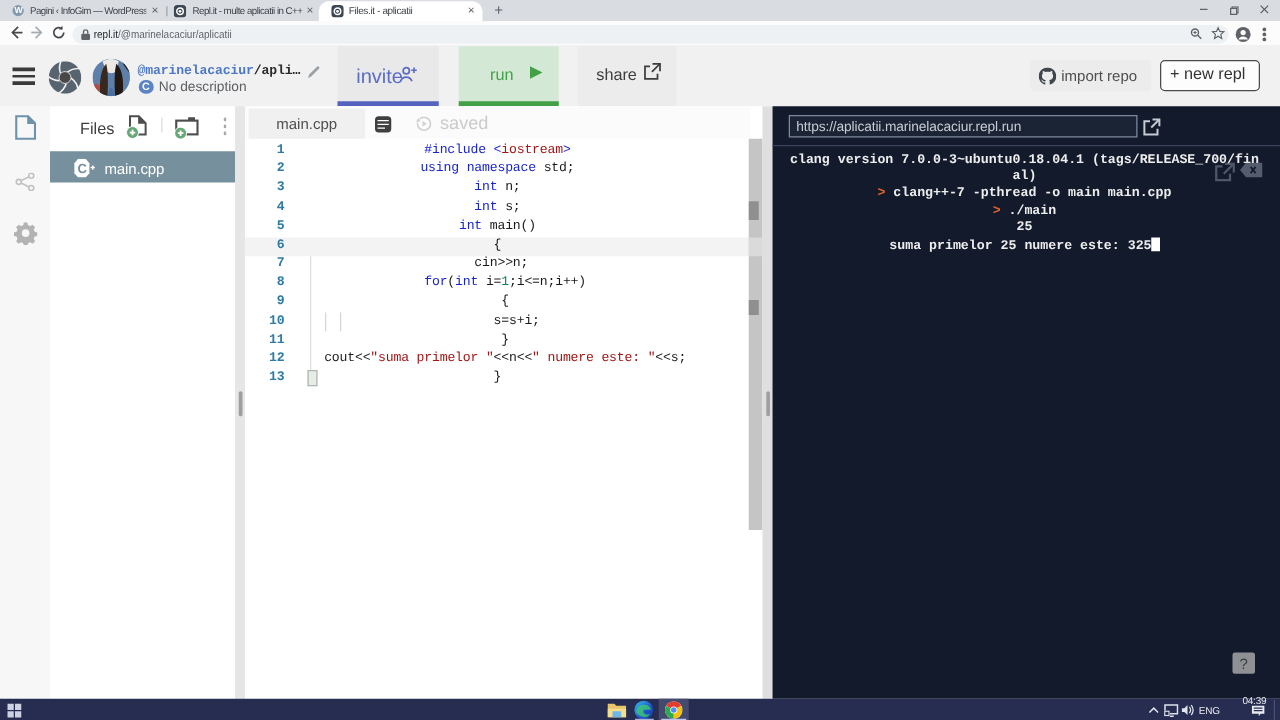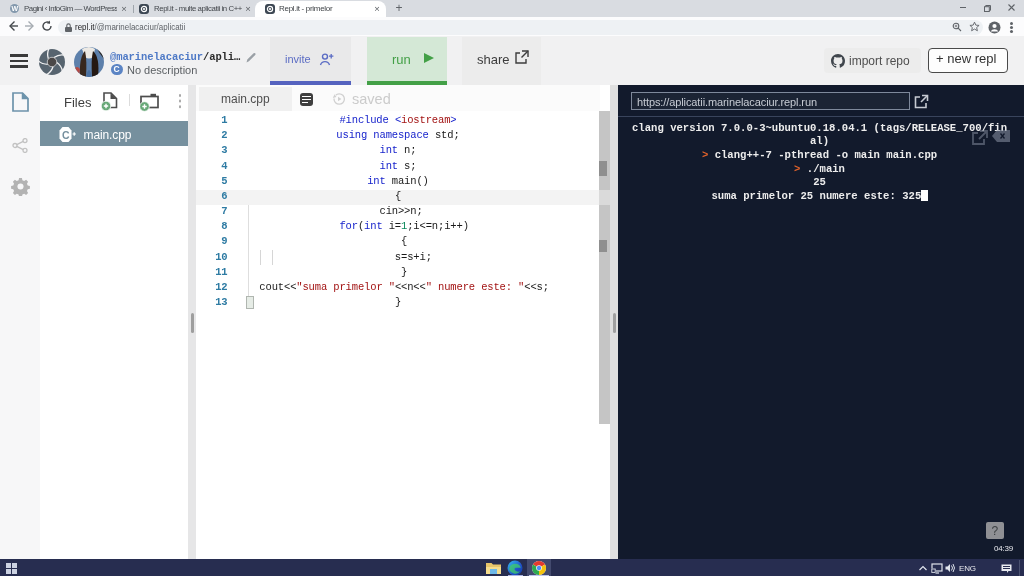--- a/index.html
+++ b/index.html
@@ -25,21 +25,21 @@
   </svg>
 <div class="abs" style="left:154px;top:4px;width:88px;height:10px;overflow:hidden;font-size:7.8px;letter-spacing:-0.42px;color:#42464b;white-space:nowrap;">Repl.it - multe aplicatii in C++</div>
 <div class="abs" style="left:243px;top:2px;width:10px;height:13px;line-height:13px;text-align:center;font-size:9.5px;color:#5f6368;">×</div>
 
 <div class="abs" style="left:255px;top:1px;width:131px;height:16px;background:#fff;border-radius:8px 8px 0 0;"></div>
 <svg class="abs" style="left:265px;top:4px;" width="10" height="10" viewBox="0 0 10 10">
     <rect width="10" height="10" rx="3" fill="#3c4753"></rect>
     <circle cx="5" cy="5" r="2.6" fill="none" stroke="#fff" stroke-width="1.2"></circle>
     <circle cx="5" cy="5" r="1.1" fill="#fff"></circle>
   </svg>
-<div class="abs" style="left:279px;top:4px;width:90px;height:10px;font-size:8px;letter-spacing:-0.3px;color:#3f4347;white-space:nowrap;">Repl.it - primelor</div>
+<div class="abs" style="left:279px;top:4px;width:90px;height:10px;font-size:8px;letter-spacing:-0.3px;color:#3f4347;white-space:nowrap;">Files.it - aplicatii</div>
 <div class="abs" style="left:372px;top:2px;width:10px;height:13px;line-height:13px;text-align:center;font-size:9.5px;color:#5f6368;">×</div>
 
 <div class="abs" style="left:392px;top:1px;width:14px;height:15px;line-height:15px;text-align:center;font-size:12px;color:#5f6368;font-weight:400;">+</div>
 
 <div class="abs" style="left:960px;top:7px;width:6px;height:1.4px;background:#5f6368;"></div>
 <svg class="abs" style="left:984px;top:4.5px;" width="7" height="7" viewBox="0 0 7 7">
     <path d="M1.7 1.7 V0.5 H6.5 V5.3 H5.3" stroke="#5f6368" stroke-width="1" fill="none"></path>
     <rect x="0.5" y="1.7" width="4.8" height="4.8" stroke="#5f6368" stroke-width="1" fill="none"></rect>
   </svg>
 <svg class="abs" style="left:1008px;top:4px;" width="7" height="7" viewBox="0 0 7 7">
@@ -122,21 +122,21 @@
 <div class="abs mono" style="left:110px;top:50.5px;font-size:10.5px;font-weight:bold;letter-spacing:-0.1px;color:#4e79c6;">@marinelacaciur<span style="color:#2b2b2b;">/apli…</span></div>
 <svg class="abs" style="left:245px;top:52px;" width="12" height="12" viewBox="0 0 12 12">
     <path d="M1.5 10.5 L2.3 7.6 L8.6 1.3 A1.1 1.1 0 0 1 10.2 2.9 L3.9 9.2 Z" fill="#9aa0a6"></path>
   </svg>
 
 <div class="abs" style="left:111px;top:63.5px;width:11.5px;height:11.5px;border-radius:50%;background:#5b84c4;"></div>
 <div class="abs" style="left:113.6px;top:64.3px;color:#fff;font-size:8.5px;font-weight:bold;">C</div>
 <div class="abs" style="left:127px;top:63.5px;font-size:11px;color:#5c6064;">No description</div>
 
 <div class="abs" style="left:270px;top:37px;width:81px;height:43.5px;background:#e9e9ea;border-bottom:4px solid #5563bf;"></div>
-<div class="abs" style="left:285px;top:53px;font-size:11px;color:#5b6cc4;">invite</div>
+<div class="abs" style="left:285px;top:53px;font-size:16px;color:#5b6cc4;">invite</div>
 <svg class="abs" style="left:319px;top:53px;" width="15" height="13" viewBox="0 0 15 13">
     <circle cx="6" cy="3.6" r="2.5" stroke="#5b6cc4" stroke-width="1.4" fill="none"></circle>
     <path d="M1.5 12 a4.7 4.7 0 0 1 9 0" stroke="#5b6cc4" stroke-width="1.4" fill="none"></path>
     <path d="M12.2 1 v4.4 M10 3.2 h4.4" stroke="#5b6cc4" stroke-width="1.3"></path>
   </svg>
 
 <div class="abs" style="left:367px;top:37px;width:80px;height:43.5px;background:#d4e8d6;border-bottom:4px solid #43a047;"></div>
 <div class="abs" style="left:392px;top:52px;font-size:13px;color:#43a047;">run</div>
 <div class="abs" style="left:424px;top:52.5px;width:0;height:0;border-left:10px solid #43a047;border-top:5.5px solid transparent;border-bottom:5.5px solid transparent;"></div>
 
@@ -329,18 +329,18 @@
     <rect x="1" y="1" width="10" height="7" stroke="#dfe3ec" stroke-width="1.2" fill="none"></rect>
     <path d="M4 10 h4" stroke="#dfe3ec" stroke-width="1.2"></path>
     <rect x="0" y="5.5" width="5" height="5" fill="#272d50"></rect>
     <rect x="0.8" y="6" width="3.4" height="3.4" stroke="#dfe3ec" stroke-width="0.9" fill="none"></rect>
   </svg>
 <svg class="abs" style="left:945px;top:563px;" width="11" height="10" viewBox="0 0 11 10">
     <path d="M0.5 3.5 h2 L5 1 V9 L2.5 6.5 h-2 Z" fill="#dfe3ec"></path>
     <path d="M6.5 2.5 Q8.5 5 6.5 7.5 M8 1 Q11 5 8 9" stroke="#dfe3ec" stroke-width="1" fill="none"></path>
   </svg>
 <div class="abs" style="left:959px;top:564px;font-size:8px;letter-spacing:-0.2px;color:#e8e9ee;">ENG</div>
-<div class="abs" style="left:978px;top:544px;font-size:8px;letter-spacing:-0.2px;color:#e8e9ee;padding-left:16px;">04:39</div>
+<div class="abs" style="left:978px;top:556px;font-size:8px;letter-spacing:-0.2px;color:#e8e9ee;padding-left:16px;">04:39</div>
 <svg class="abs" style="left:1001px;top:564px;" width="11" height="10" viewBox="0 0 11 10">
     <path d="M0.5 0.5 H10.5 V7 H7.5 L6 9 V7 H0.5 Z" fill="#e8eaf0"></path>
     <path d="M2 2.5 h7 M2 4.5 h7" stroke="#272d50" stroke-width="1"></path>
   </svg>
 <div class="abs" style="left:1019px;top:560px;width:1px;height:16px;background:#4a5170;"></div>
 
 </body></html>

